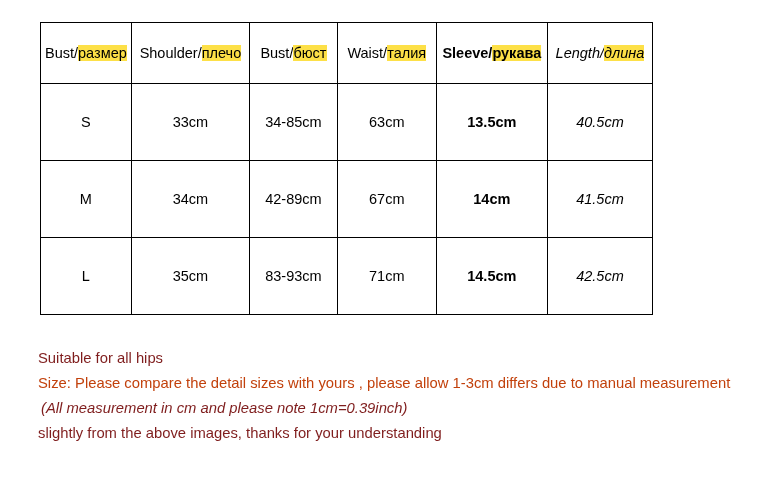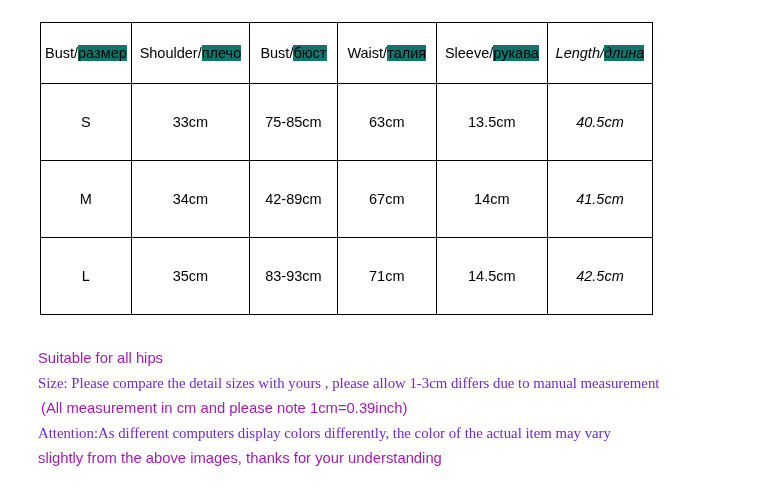--- a/index.html
+++ b/index.html
@@ -35,70 +35,70 @@
     font-size: 14.5px;
     padding: 0;
     height: 76px;
     white-space: nowrap;
   }
   table.size-table tr.header-row td {
     height: 60px;
     font-size: 14.5px;
   }
   .hl {
-    background: #0f766e;
+    background: #fde047;
   }
   .col-0 { width: 88px; }
   .col-1 { width: 115px; }
   .col-2 { width: 85px; }
   .col-3 { width: 96px; margin-left: 48px; }
-  .col-4 { width: 108px; }
+  .col-4 { width: 108px; font-weight: bold; }
   .col-5 { width: 102px; font-style: italic; }
 
   .notes {
     position: absolute;
     left: 38px;
     top: 346px;
     width: 700px;
   }
   .note-line {
     font-size: 14.8px;
     line-height: 25px;
     white-space: nowrap;
   }
   .note-red {
-    color: #6d28d9;
-    font-family: Liberation Serif, serif;
+    color: #c2410c;
   }
   .note-black {
-    color: #a21caf;
+    color: #7f1d1d;
   }
   .indent-line {
     padding-left: 3px;
+    font-style: italic;
   }
 </style>
 </head>
 <body>
 
 <div class="page">
 
   <table class="size-table">
     <tbody>
         <tr class="header-row">
       <td class="col-0"><span>Bust/</span><span class="hl">размер</span></td>
       <td class="col-1"><span>Shoulder/</span><span class="hl">плечо</span></td>
       <td class="col-2"><span>Bust/</span><span class="hl">бюст</span></td>
       <td class="col-3"><span>Waist/</span><span class="hl">талия</span></td>
       <td class="col-4"><span>Sleeve/</span><span class="hl">рукава</span></td>
       <td class="col-5"><span>Length/</span><span class="hl">длина</span></td>
     </tr>
     <tr>
       <td class="col-0">S</td>
       <td class="col-1">33cm</td>
-      <td class="col-2">75-85cm</td>
+      <td class="col-2">34-85cm</td>
       <td class="col-3">63cm</td>
       <td class="col-4">13.5cm</td>
       <td class="col-5">40.5cm</td>
     </tr>
     <tr>
       <td class="col-0">M</td>
       <td class="col-1">34cm</td>
       <td class="col-2">42-89cm</td>
       <td class="col-3">67cm</td>
       <td class="col-4">14cm</td>
@@ -114,19 +114,16 @@
     </tr>
   </tbody>
     </table>
 
   <div class="notes">
     <div class="note-line note-black">Suitable for all hips</div>
     <div class="note-line note-red">
       <span>Size:</span><span> Please compare the detail sizes with yours , please allow 1-3cm differs due to manual measurement</span>
     </div>
     <div class="note-line note-black indent-line"> (All measurement in cm and please note 1cm=0.39inch)</div>
-    <div class="note-line note-red">
-      <span>Attention:</span><span>As different computers display colors differently, the color of the actual item may vary</span>
-    </div>
     <div class="note-line note-black">slightly from the above images, thanks for your understanding</div>
   </div>
 
 </div>
 
 </body></html>

